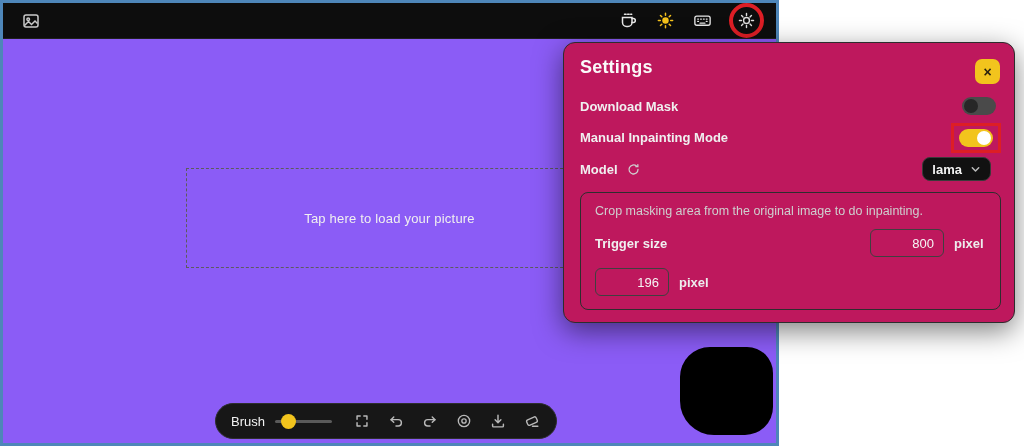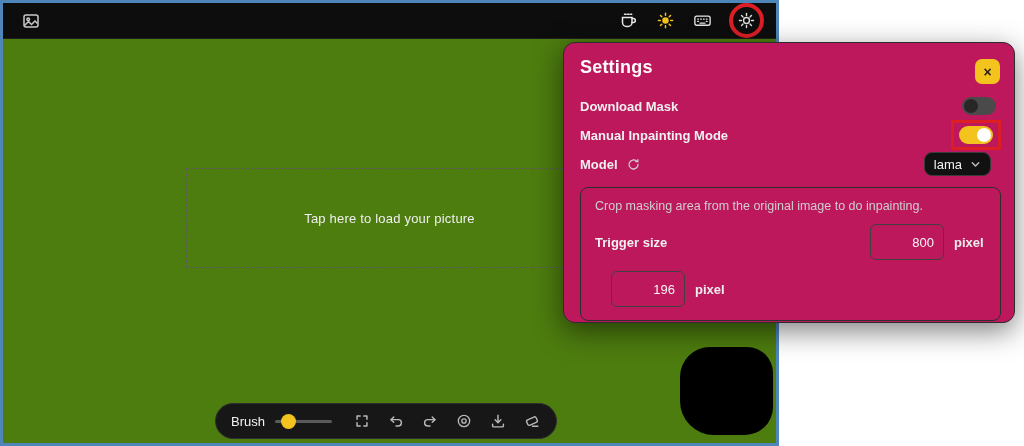--- a/index.html
+++ b/index.html
@@ -5,21 +5,21 @@
   * { margin:0; padding:0; box-sizing:border-box; }
   html,body { width:1024px; height:446px; }
   body {
     font-family:"Liberation Sans","DejaVu Sans",sans-serif;
     background:#ffffff; position:relative; overflow:hidden;
     -webkit-font-smoothing:antialiased;
   }
   
   .app-window {
     position:absolute; left:0; top:0; width:779px; height:446px;
-    background:#4d7c0f; border:3px solid #4e86b9; overflow:visible;
+    background:#8b5cf6; border:3px solid #4e86b9; overflow:visible;
   }
   .topbar {
     position:relative; height:36px; background:#0d0d0d;
     border-bottom:1px solid #1f1f1f;
     display:flex; align-items:center; justify-content:space-between;
     padding:0 12px 0 16px;
   }
   .topbar-right { display:flex; align-items:center; gap:13px; }
   .icon-btn {
     display:inline-flex; align-items:center; justify-content:center;
@@ -98,40 +98,39 @@
     position:absolute; right:2px; top:2px; width:14px; height:14px;
     border-radius:50%; background:#ffffff;
   }
   .toggle-annotation {
     border:3px solid #dd1e25; padding:3px 5px; display:inline-flex; align-items:center;
   }
   
   .select-btn {
     display:flex; align-items:center; justify-content:space-between;
     height:24px; border:1px solid #3a3a3a; border-radius:8px; background:#111111;
-    color:#f2f2f2; font-size:13px; font-weight:400; padding:0 9px; cursor:pointer; gap:8px;
+    color:#f2f2f2; font-size:13px; font-weight:700; padding:0 9px; cursor:pointer; gap:8px;
   }
   .select-model { min-width:58px; margin-right:10px; }
   .select-strategy { min-width:72px; margin-right:10px; }
   .chevron { color:#bdbdbd; display:inline-flex; }
   .refresh-icon { color:#cfcfcf; display:inline-flex; }
   
   .crop-box {
     margin-top:12px; border:1px solid #2e2e2e; border-radius:8px;
     padding:11px 14px 13px 14px; flex:1;
   }
   .crop-desc { color:#cfcfcf; font-size:12.5px; font-weight:500; }
   .crop-field { display:flex; align-items:center; margin-top:11px; }
   .crop-field-label { color:#f0f0f0; font-size:13px; font-weight:600; flex:1; }
   .num-input {
-    width:74px; height:36px; background:transparent; border:1px solid #404040;
+    width:74px; height:28px; background:transparent; border:1px solid #404040;
     border-radius:6px; color:#f5f5f5; font-size:13px; font-weight:500;
     text-align:right; padding:0 9px; outline:none;
     font-family:"Liberation Sans","DejaVu Sans",sans-serif;
-    margin-left:16px;
   }
   .unit { color:#ededed; font-size:13px; font-weight:600; margin-left:10px; width:32px; }
 </style>
 </head>
 <body>
 
 <div class="app-window">
 
   <div class="topbar">
     <button class="icon-btn" title="">

